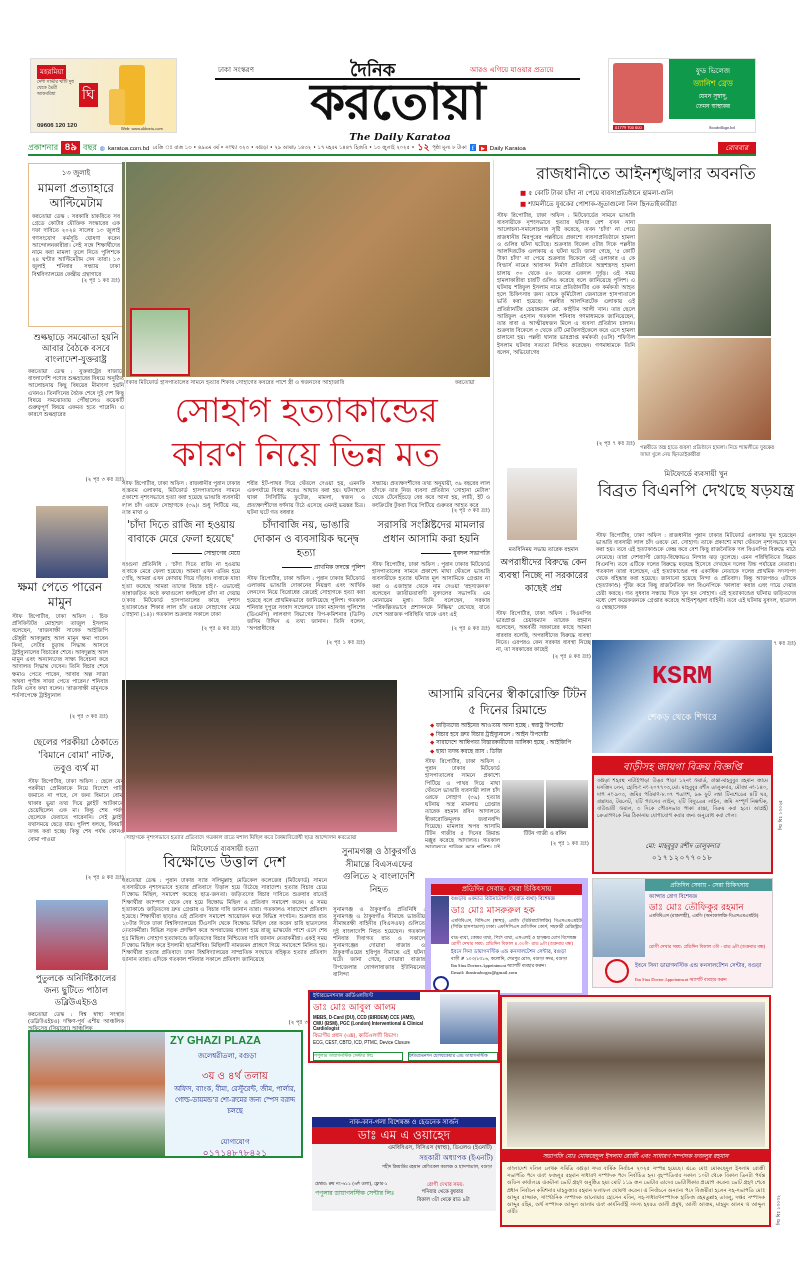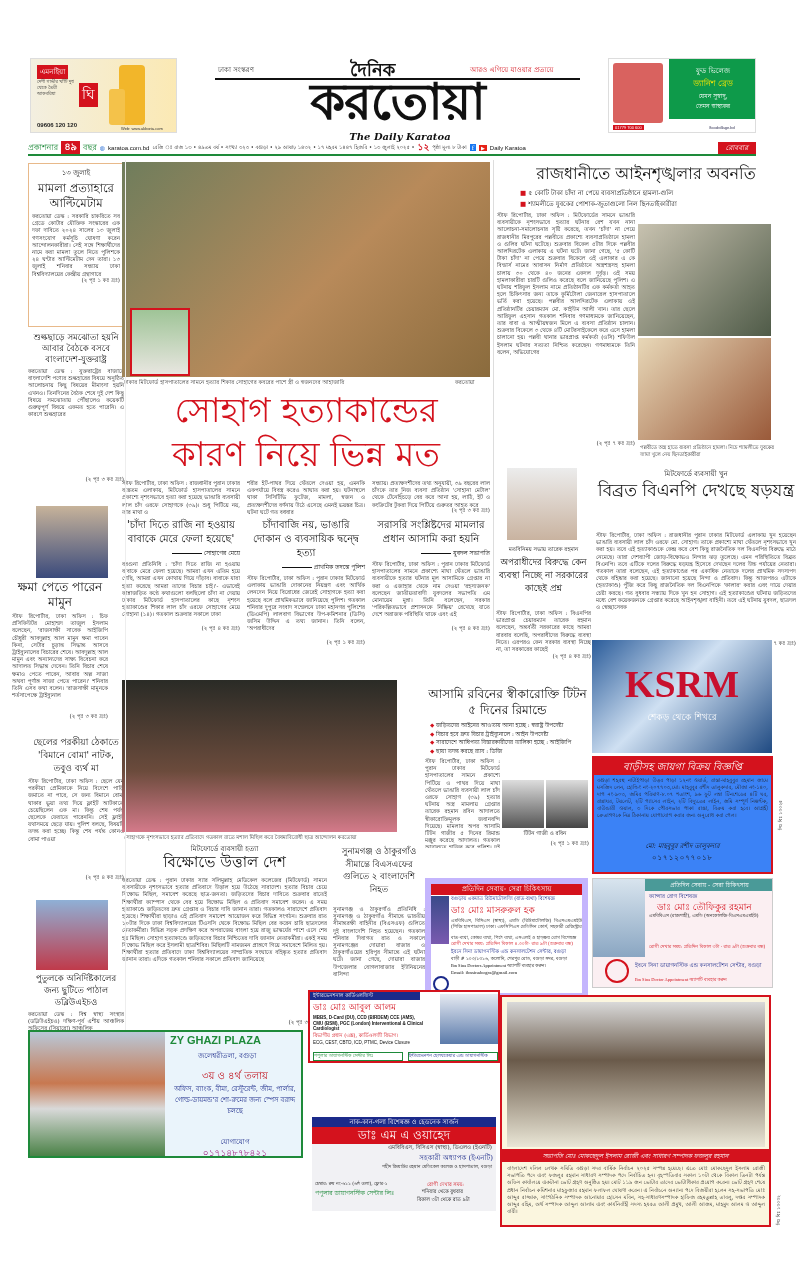--- a/index.html
+++ b/index.html
@@ -10,21 +10,21 @@
 .img{background:#9aa58c;overflow:hidden}
 .red{color:#d4121d}
 .ref{font-size:5.5px;text-align:right;color:#222}
 .bullet::before{content:"◆ ";color:#d4121d}
 .sq::before{content:"■ ";color:#d4121d}
 </style>
 </head>
 <body>
 
 <div class="abs" style="left:30px;top:58px;width:147px;height:75px;background:linear-gradient(90deg,#f3efe0,#fbe9b4);border:1px solid #ddd;overflow:hidden">
-  <div class="abs" style="left:6px;top:6px;background:#d4121d;color:#fff;font-size:7px;padding:1px 3px">এমনইিয়া</div>
+  <div class="abs" style="left:6px;top:6px;background:#d4121d;color:#fff;font-size:7px;padding:1px 3px">মহরমিয়া</div>
   <div class="abs" style="left:6px;top:20px;width:40px;font-size:4.5px;line-height:6px;color:#333">দেশী গাভীর খাঁটি দুধ থেকে তৈরী আকবরিয়া</div>
   <div class="abs" style="left:48px;top:24px;background:#d4121d;color:#fff;font-size:14px;padding:0 3px">ঘি</div>
   <div class="abs" style="left:88px;top:6px;width:26px;height:60px;background:#f2b62a;border-radius:4px"></div>
   <div class="abs" style="left:78px;top:30px;width:16px;height:36px;background:#f4c24a;border-radius:3px"></div>
   <div class="abs" style="left:6px;top:63px;font-size:6px;font-weight:bold;color:#222;font-family:'Liberation Sans',sans-serif">09606 120 120</div>
   <div class="abs" style="left:90px;top:67px;font-size:4px;color:#333;font-family:'Liberation Sans',sans-serif">Web: www.akboria.com</div>
 </div>
 
 <div class="abs" style="left:218px;top:64px;font-size:7px;color:#333">ঢাকা সংস্করণ</div>
 <div class="abs" style="left:350px;top:56px;font-size:18px;font-weight:bold;font-family:'DejaVu Sans',sans-serif">দৈনিক</div>
@@ -164,25 +164,25 @@
   <div class="bullet">সারাদেশে আধিপত্য বিস্তারকারীদের তালিকা হচ্ছে : আইজিপি</div>
   <div class="bullet">ছায়া তদন্ত করছে র‌্যাব : ডিজি</div>
 </div>
 <div class="abs txt" style="left:425px;top:758px;width:75px;height:90px">স্টাফ রিপোর্টার, ঢাকা অফিস : পুরান ঢাকার মিটফোর্ড হাসপাতালের সামনে প্রকাশ্যে পিটিয়ে ও পাথর দিয়ে মাথা থেঁতলে ভাঙারি ব্যবসায়ী লাল চাঁদ ওরফে সোহাগ (৩৯) হত্যার ঘটনায় অস্ত্র মামলায় গ্রেপ্তার তারেক রহমান রবিন আদালতে স্বীকারোক্তিমূলক জবানবন্দি দিয়েছে। মামলার অপর আসামি টিটন গাজীর ৫ দিনের রিমান্ড মঞ্জুর করেছে আদালত। গতকাল আদালতে হাজির করে পুলিশ। দুই দিনের রিমান্ড শেষে রবিন স্বীকারোক্তিমূলক জবানবন্দি দিতে রাজি হওয়ায় তা রেকর্ড করার আবেদন করেন</div>
 <div class="abs img" style="left:502px;top:780px;width:42px;height:48px;background:linear-gradient(#ddd,#555)"></div>
 <div class="abs img" style="left:546px;top:780px;width:42px;height:48px;background:linear-gradient(#ddd,#444)"></div>
 <div class="abs" style="left:502px;top:830px;width:86px;text-align:center;font-size:5.5px">টিটন গাজী ও রবিন</div>
 <div class="abs ref" style="left:525px;top:840px;width:64px">(২ পৃঃ ১ কঃ দ্রঃ)</div>
 
 <div class="abs" style="left:592px;top:640px;width:180px;height:113px;background:linear-gradient(135deg,#2b5c9a,#cfe0f2 45%,#1f4a82)">
-  <div class="abs hd" style="left:0;top:22px;width:180px;font-size:38px;font-weight:bold;color:#c8102e;font-family:Liberation Serif, serif">KSRM</div>
+  <div class="abs hd" style="left:0;top:22px;width:180px;font-size:25px;font-weight:bold;color:#c8102e;font-family:Liberation Mono, monospace">KSRM</div>
   <div class="abs hd" style="left:0;top:70px;width:180px;font-size:9px;color:#fff">শেকড় থেকে শিখরে</div>
 </div>
 
-<div class="abs" style="left:592px;top:756px;width:181px;height:118px;border:2px solid #d4121d;background:#3b82f6">
+<div class="abs" style="left:592px;top:756px;width:181px;height:118px;border:2px solid #d4121d;background:#e5e5e5">
   <div class="hd" style="background:#d4121d;color:#fff;font-size:10px;line-height:17px;font-style:italic">বাড়ীসহ জায়গা বিক্রয় বিজ্ঞপ্তি</div>
   <div class="txt" style="padding:2px 3px;height:66px;font-size:5.2px;line-height:7px">বগুড়া শহরস্থ নাটাইপাড়া উত্তর পাড়া ১২নং ওয়ার্ড, রাস্তা-মাহবুবুর রহমান জামে মসজিদ লেন, হোল্ডিং নং-২০৭৭০৩,মো: মাহবুবুর রশীদ তালুকদার, মৌজা নং-১৪০, দাগ নং-৯০৩, জমির পরিমাণ-৮.০৭ শতাংশ, ৯৬ ফুট লম্বা টিনশেডের ৪টি ঘর, রান্নাঘর, টয়লেট, ২টি গ্যাসের লাইন, ২টি বিদ্যুতের লাইন, জমি সম্পূর্ণ নিষ্কণ্টক, বাউন্ডারী ওয়াল, ৩ দিকে পৌরসভার পাকা রাস্তা, বিক্রয় করা হবে। আগ্রহী ক্রেতাগণকে নিম্ন ঠিকানায় যোগাযোগ করার জন্য অনুরোধ করা গেল।</div>
   <div class="hd" style="font-size:6.5px;font-style:italic">মো: মাহবুবুর রশীদ তালুকদার</div>
   <div class="hd" style="font-size:7px;letter-spacing:1px">০১৭১২০৭৭০১৮</div>
 </div>
 <div class="abs" style="left:778px;top:800px;font-size:4.5px;writing-mode:vertical-rl;transform:rotate(180deg)">সিঃ বিঃ ১৩০২৫</div>
 
 <div class="abs" style="left:425px;top:878px;width:163px;height:121px;border:6px solid #c4b5fd;background:#fff;overflow:hidden">
   <div class="hd" style="background:#d4121d;color:#fff;font-size:7px;line-height:11px">প্রতিদিন সেবায়- সেরা চিকিৎসায়</div>
   <div class="abs" style="left:0;top:12px;width:18px;height:48px;background:linear-gradient(#3a4a8a,#7a5ab0)"></div>
@@ -195,21 +195,21 @@
   <div class="abs" style="left:2px;top:92px;width:16px;height:16px;border:2px solid #1b2a8a;border-radius:50%"></div>
   <div style="padding-left:20px;font-size:4.5px">বাড়ী # ১০৩/১৩১৬, কলোনি, শেরপুর রোড, বগুড়া সদর, বগুড়া</div>
   <div style="padding-left:20px;font-size:4.5px;font-family:'Liberation Serif',serif">Ibn Sina Doctors Appointment অ্যাপটি ব্যবহার করুন।</div>
   <div style="padding-left:20px;font-size:5px;font-family:'Liberation Serif',serif">Email: ibnsinabogra@gmail.com</div>
 </div>
 
 <div class="abs" style="left:592px;top:878px;width:181px;height:110px;border:1px solid #ccc;background:#fbeff2;overflow:hidden">
   <div class="abs img" style="left:0;top:0;width:52px;height:78px;background:linear-gradient(#d8e4ee,#8aa6c2)"></div>
   <div class="abs hd" style="left:52px;top:0;width:129px;background:#4a9a98;color:#fff;font-size:6px;line-height:12px">প্রতিদিন সেবায় - সেরা চিকিৎসায়</div>
   <div class="abs" style="left:56px;top:14px;font-size:5.5px;color:#1b2a8a">ক্যান্সার রোগ বিশেষজ্ঞ</div>
-  <div class="abs" style="left:64px;top:21px;font-size:9px;color:#d4121d">ডাঃ মোঃ তৌফিকুর রহমান</div>
+  <div class="abs" style="left:56px;top:21px;font-size:9px;color:#d4121d">ডাঃ মোঃ তৌফিকুর রহমান</div>
   <div class="abs" style="left:56px;top:34px;width:122px;font-size:4.5px;line-height:6px">এমবিবিএস (রাজশাহী), এমডি (অনকোলজি-বিএসএমএমইউ)</div>
   <div class="abs" style="left:56px;top:65px;width:122px;font-size:4.5px;color:#d4121d">রোগী দেখার সময়: প্রতিদিন বিকাল ৩টা - রাত ৯টা (শুক্রবার বন্ধ)</div>
   <div class="abs" style="left:12px;top:80px;width:24px;height:24px;border:2px solid #d4121d;border-radius:50%"></div>
   <div class="abs" style="left:42px;top:83px;width:136px;font-size:5.5px;color:#1b2a8a">ইবনে সিনা ডায়াগনস্টিক এন্ড কনসালটেশন সেন্টার, বগুড়া</div>
   <div class="abs" style="left:42px;top:98px;width:136px;font-size:4.5px;color:#d4121d;font-family:'Liberation Serif',serif">Ibn Sina Doctor Appointment অ্যাপটি ব্যবহার করুন</div>
 </div>
 
 <div class="abs" style="left:28px;top:1030px;width:275px;height:128px;border:2px solid #1e8a3a;background:#eaf4fb;overflow:hidden">
   <div class="abs img" style="left:0;top:0;width:135px;height:128px;background:linear-gradient(#b9c8d8,#c87850 40%,#d9d9d9 60%,#3e7a3a)"></div>
   <div class="abs" style="left:140px;top:2px;font-size:11px;font-weight:bold;color:#1e8a3a;font-family:'Liberation Sans',sans-serif">ZY GHAZI PLAZA</div>

